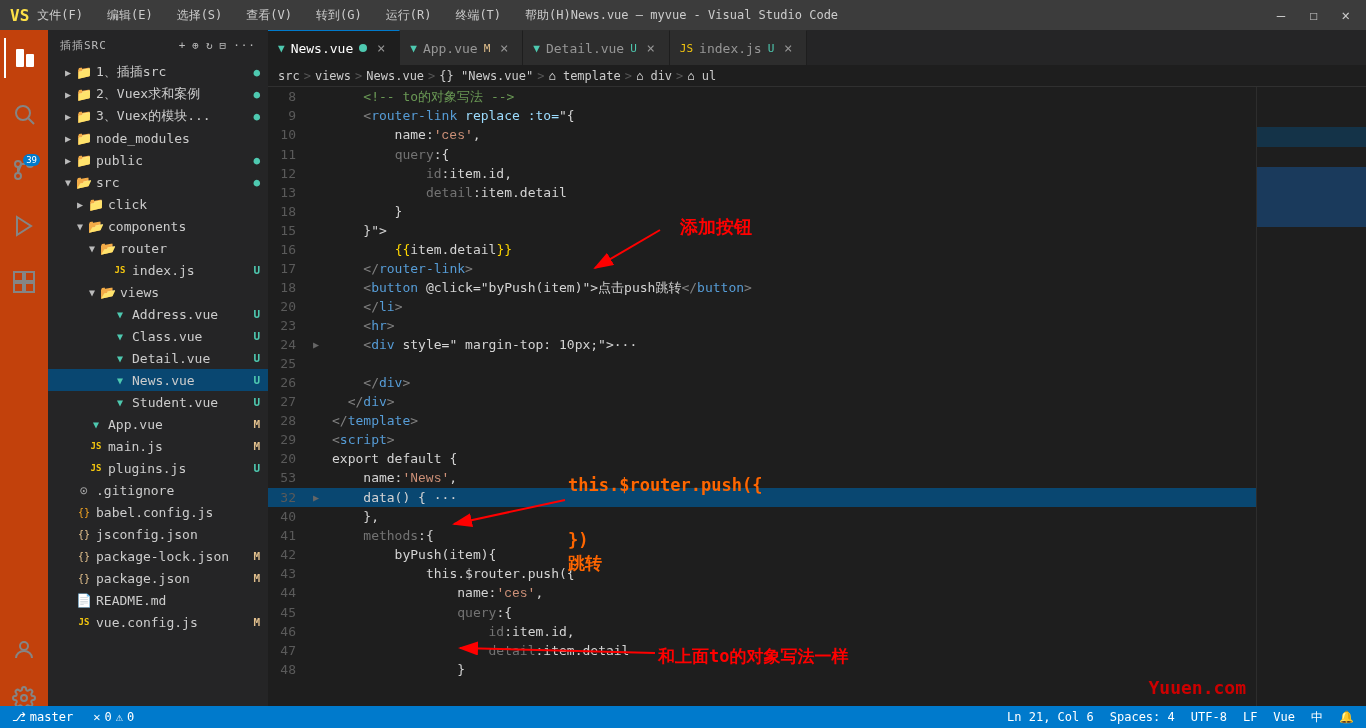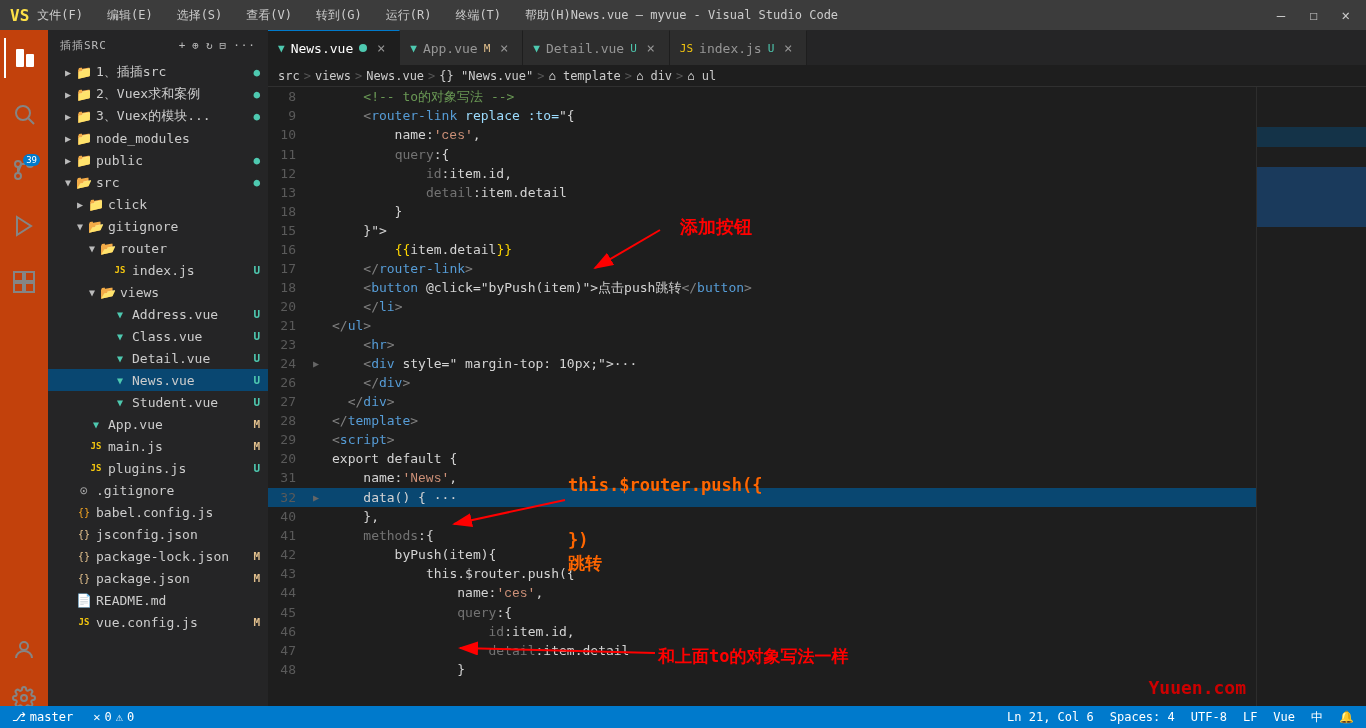--- a/index.html
+++ b/index.html
@@ -385,21 +385,21 @@
       <div class="tree-item">
         <span class="indent" style="width: 24px;"></span>
         <span class="arrow">▶</span>
         <span class="file-icon" style="color: rgb(220, 182, 122);">📁</span>
         <span class="item-name">click</span>
       </div>
       <div class="tree-item">
         <span class="indent" style="width: 24px;"></span>
         <span class="arrow">▼</span>
         <span class="file-icon" style="color: rgb(220, 182, 122);">📂</span>
-        <span class="item-name">gitignore</span>
+        <span class="item-name">components</span>
       </div>
       <div class="tree-item">
         <span class="indent" style="width: 36px;"></span>
         <span class="arrow">▼</span>
         <span class="file-icon" style="color: rgb(220, 182, 122);">📂</span>
         <span class="item-name">router</span>
       </div>
       <div class="tree-item">
         <span class="indent" style="width: 48px;"></span>
         <span class="arrow"></span>
@@ -615,35 +615,35 @@
       <span class="line-num">18</span>
       <span class="fold-arrow"></span>
       <span class="line-content">    <span class="c-punct">&lt;</span><span class="c-tag">button</span><span class="c-punct"></span> @click="byPush(item)"&gt;点击push跳转<span class="c-punct">&lt;/</span><span class="c-tag">button</span><span class="c-punct">&gt;</span></span>
     </div>
     <div class="code-line">
       <span class="line-num">20</span>
       <span class="fold-arrow"></span>
       <span class="line-content">    <span class="c-punct">&lt;/</span><span class="c-tag">li</span><span class="c-punct">&gt;</span></span>
     </div>
     <div class="code-line">
-      <span class="line-num">21</span>
-      <span class="fold-arrow"></span>
-      <span class="line-content"><span class="c-punct">&lt;/</span><span class="c-tag">ul</span><span class="c-punct">&gt;</span></span>
-    </div>
-    <div class="code-line">
       <span class="line-num">23</span>
       <span class="fold-arrow"></span>
       <span class="line-content">    <span class="c-punct">&lt;</span><span class="c-tag">hr</span><span class="c-punct">&gt;</span></span>
     </div>
     <div class="code-line">
       <span class="line-num">24</span>
       <span class="fold-arrow">▶</span>
       <span class="line-content">    <span class="c-punct">&lt;</span><span class="c-tag">div</span><span class="c-punct"></span> style=" margin-top: 10px;"&gt;···</span>
     </div>
     <div class="code-line">
+      <span class="line-num">25</span>
+      <span class="fold-arrow"></span>
+      <span class="line-content"></span>
+    </div>
+    <div class="code-line">
       <span class="line-num">26</span>
       <span class="fold-arrow"></span>
       <span class="line-content">    <span class="c-punct">&lt;/</span><span class="c-tag">div</span><span class="c-punct">&gt;</span></span>
     </div>
     <div class="code-line">
       <span class="line-num">27</span>
       <span class="fold-arrow"></span>
       <span class="line-content">  <span class="c-punct">&lt;/</span><span class="c-tag">div</span><span class="c-punct">&gt;</span></span>
     </div>
     <div class="code-line">
@@ -655,21 +655,21 @@
       <span class="line-num">29</span>
       <span class="fold-arrow"></span>
       <span class="line-content"><span class="c-punct">&lt;</span><span class="c-tag">script</span><span class="c-punct">&gt;</span></span>
     </div>
     <div class="code-line">
       <span class="line-num">20</span>
       <span class="fold-arrow"></span>
       <span class="line-content">export default {</span>
     </div>
     <div class="code-line">
-      <span class="line-num">31</span>
+      <span class="line-num">53</span>
       <span class="fold-arrow"></span>
       <span class="line-content">    name:<span class="c-string">'News'</span>,</span>
     </div>
     <div class="code-line highlighted">
       <span class="line-num">32</span>
       <span class="fold-arrow">▶</span>
       <span class="line-content">    data() { ···</span>
     </div>
     <div class="code-line">
       <span class="line-num">40</span>

